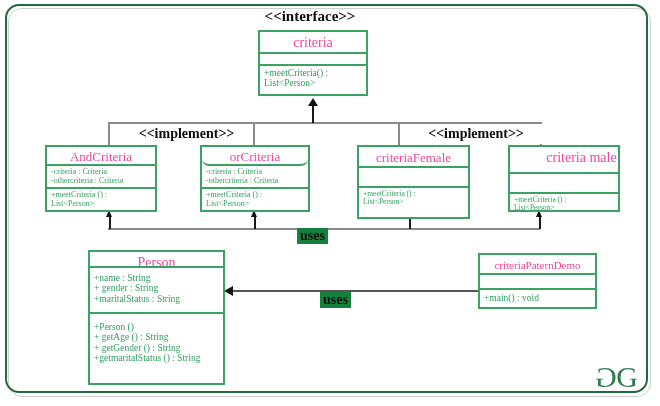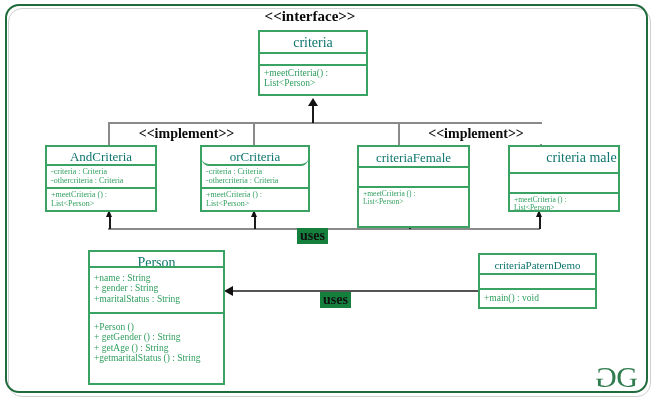--- a/index.html
+++ b/index.html
@@ -54,21 +54,21 @@
     z-index: 6;
   }
   .uml-row {
     border-bottom: 2px solid #3aa364;
     box-sizing: border-box;
   }
   .uml-row:last-child { border-bottom: none; }
 
   .uml-title {
     text-align: center;
-    color: #0f766e;
+    color: #ec4899;
     font-family: "Liberation Serif", serif;
     white-space: nowrap;
     overflow: hidden;
   }
   .uml-body {
     color: #2f9e5e;
     font-family: "Liberation Serif", serif;
     padding: 2px 4px 2px 4px;
     line-height: 1.08;
     overflow: hidden;
@@ -230,21 +230,21 @@
     <div class="uml-row uml-body" style="height:23px; font-size:8px;">
       <div>-criteria : Criteria</div>
       <div>-othercriteria : Criteria</div>
     </div>
     <div class="uml-body" style="height:23px; font-size:8px;">
       <div>+meetCriteria () :</div>
       <div>List&lt;Person&gt;</div>
     </div>
   </div>
 
-  <div class="uml-class" style="left:357px; top:145px; width:113px; height:83px;">
+  <div class="uml-class" style="left:357px; top:145px; width:113px; height:74px;">
     <div class="uml-row uml-title" style="height:21px; line-height:21px; font-size:13px;">criteriaFemale</div>
     <div class="uml-row" style="height:20px;"></div>
     <div class="uml-body" style="height:24px; font-size:7.5px;">
       <div>+meetCriteria () :</div>
       <div>List&lt;Person&gt;</div>
     </div>
   </div>
 
   <div class="uml-class" style="left:508px; top:145px; width:112px; height:67px;">
     <div class="uml-row uml-title" style="height:27px; line-height:21px; font-size:14px;padding-left:35px;">criteria male</div>
@@ -269,22 +269,22 @@
 
   <div class="uml-class" style="left:88px; top:250px; width:137px; height:135px;">
     <div class="uml-row uml-title" style="height:16px; line-height:22px; font-size:14px;">Person</div>
     <div class="uml-row uml-body" style="height:46px; font-size:9.5px; padding-top:5px;">
       <div>+name : String</div>
       <div>+ gender : String</div>
       <div>+maritalStatus : String</div>
     </div>
     <div class="uml-body" style="height:63px; font-size:9.5px; padding-top:8px;">
       <div>+Person ()</div>
+      <div>+ getAge () : String</div>
       <div>+ getGender () : String</div>
-      <div>+ getAge () : String</div>
       <div>+getmaritalStatus () : String</div>
     </div>
   </div>
 
   <div class="uml-class" style="left:478px; top:253px; width:119px; height:56px;">
     <div class="uml-row uml-title" style="height:20px; line-height:20px; font-size:11px;">criteriaPaternDemo</div>
     <div class="uml-row" style="height:15px;"></div>
     <div class="uml-body" style="height:19px; font-size:9.5px; padding-top:3px;">
       <div>+main() : void</div>
     </div>

